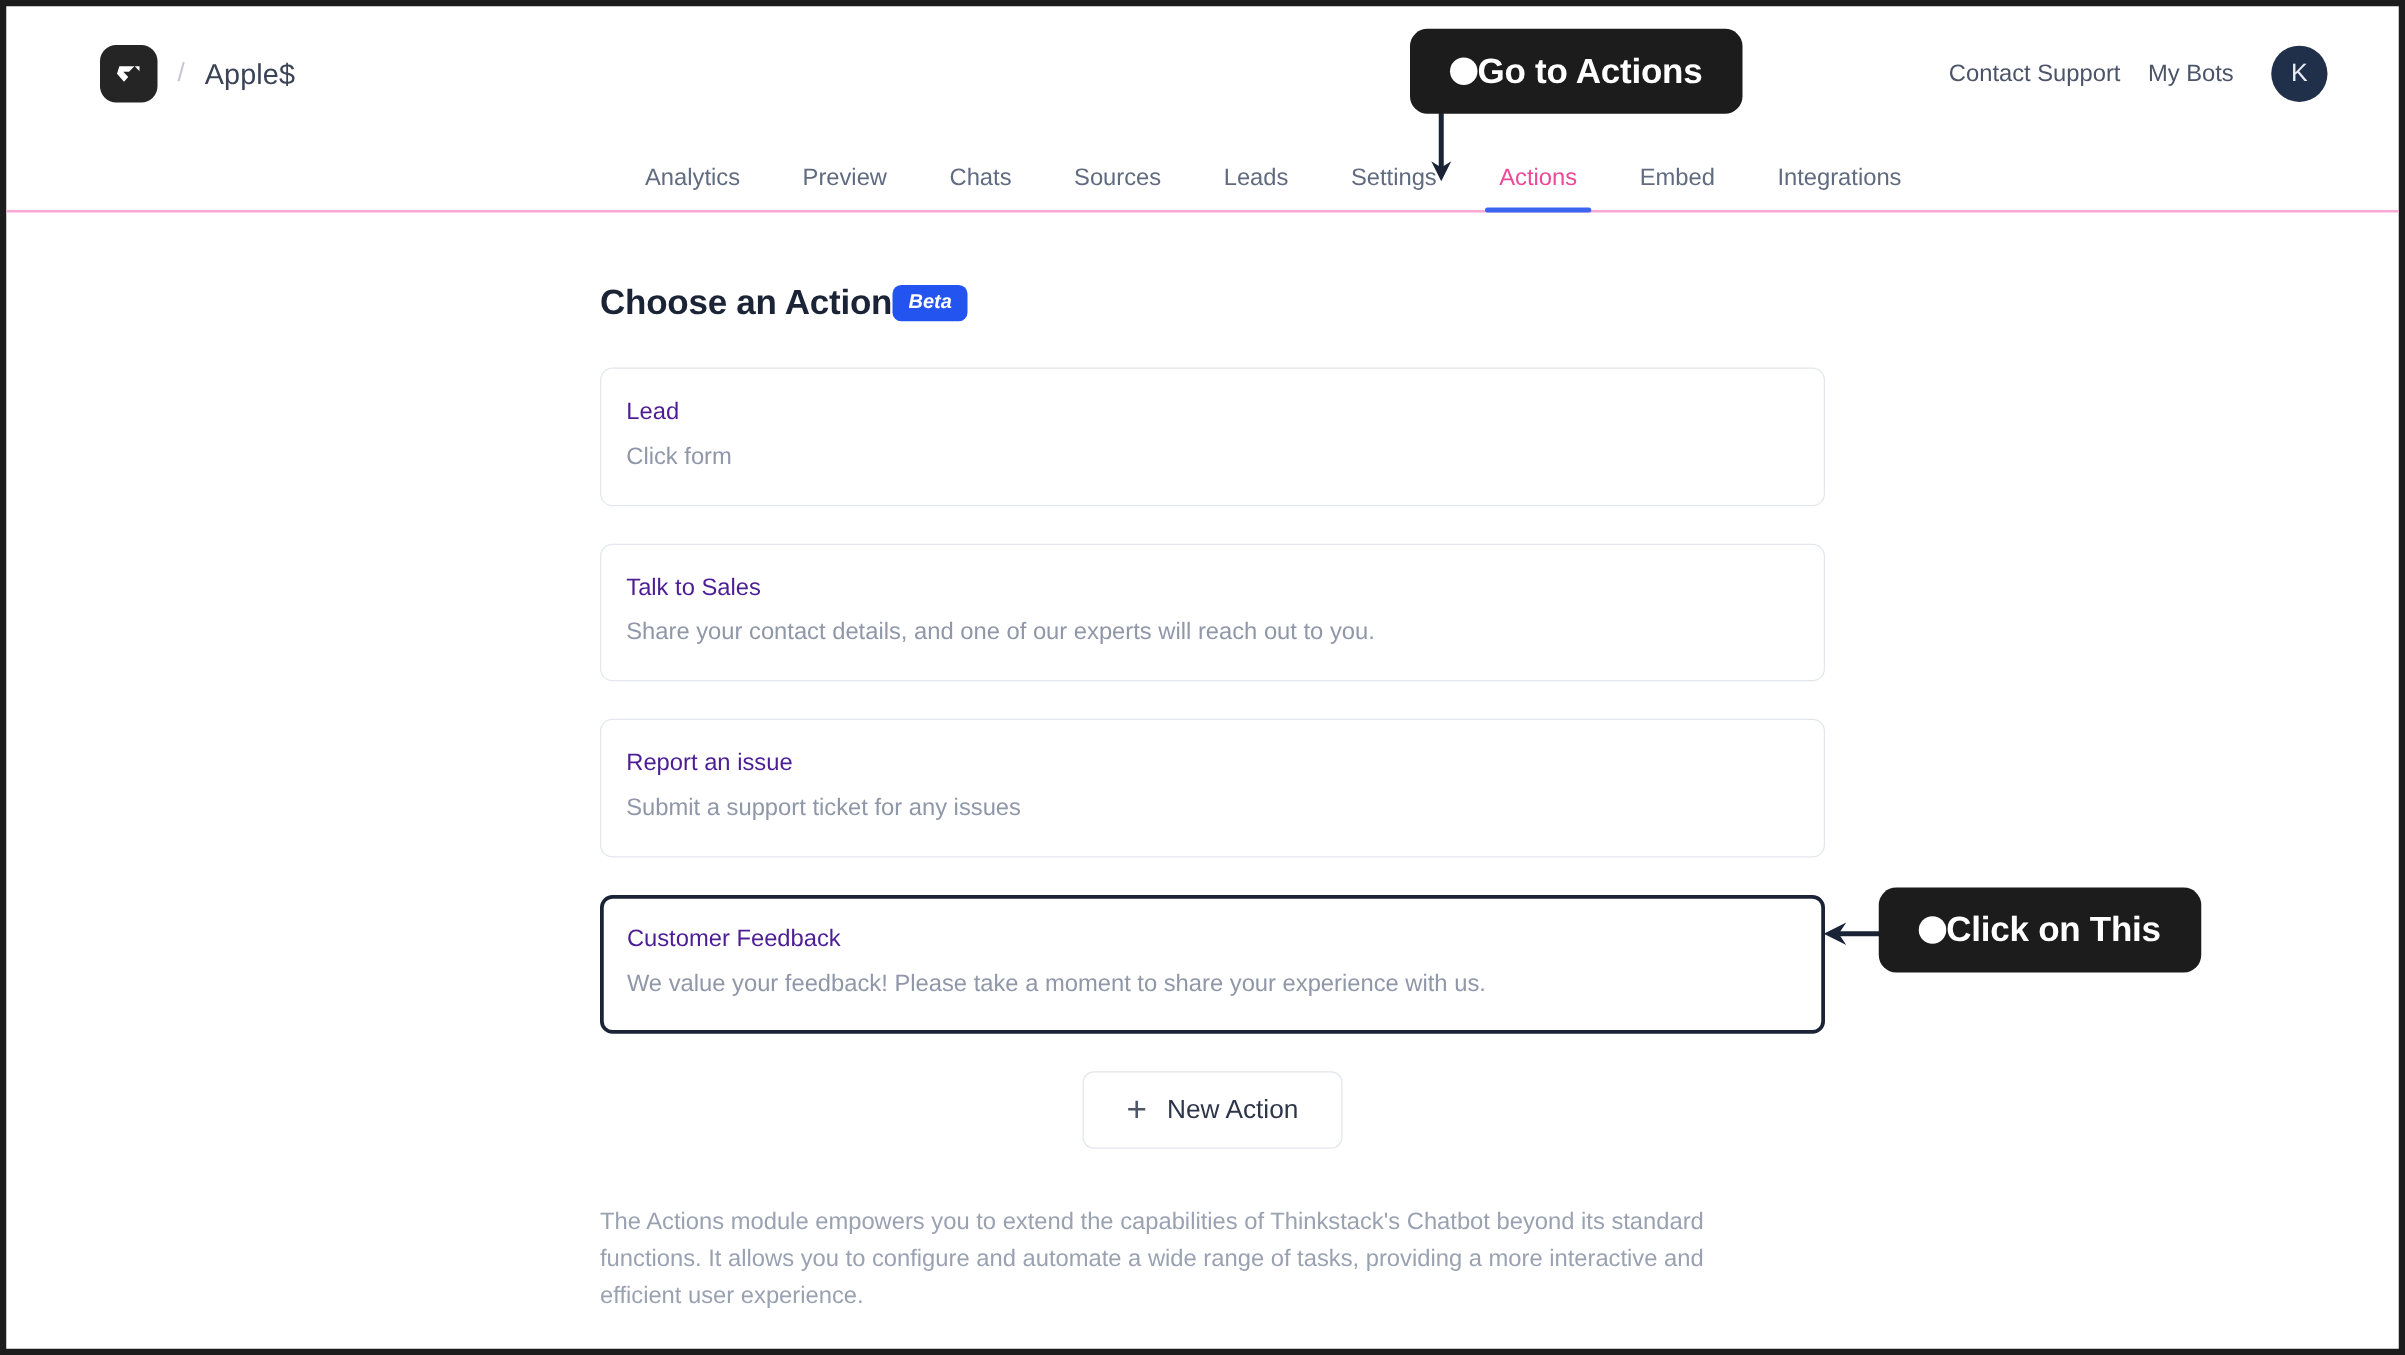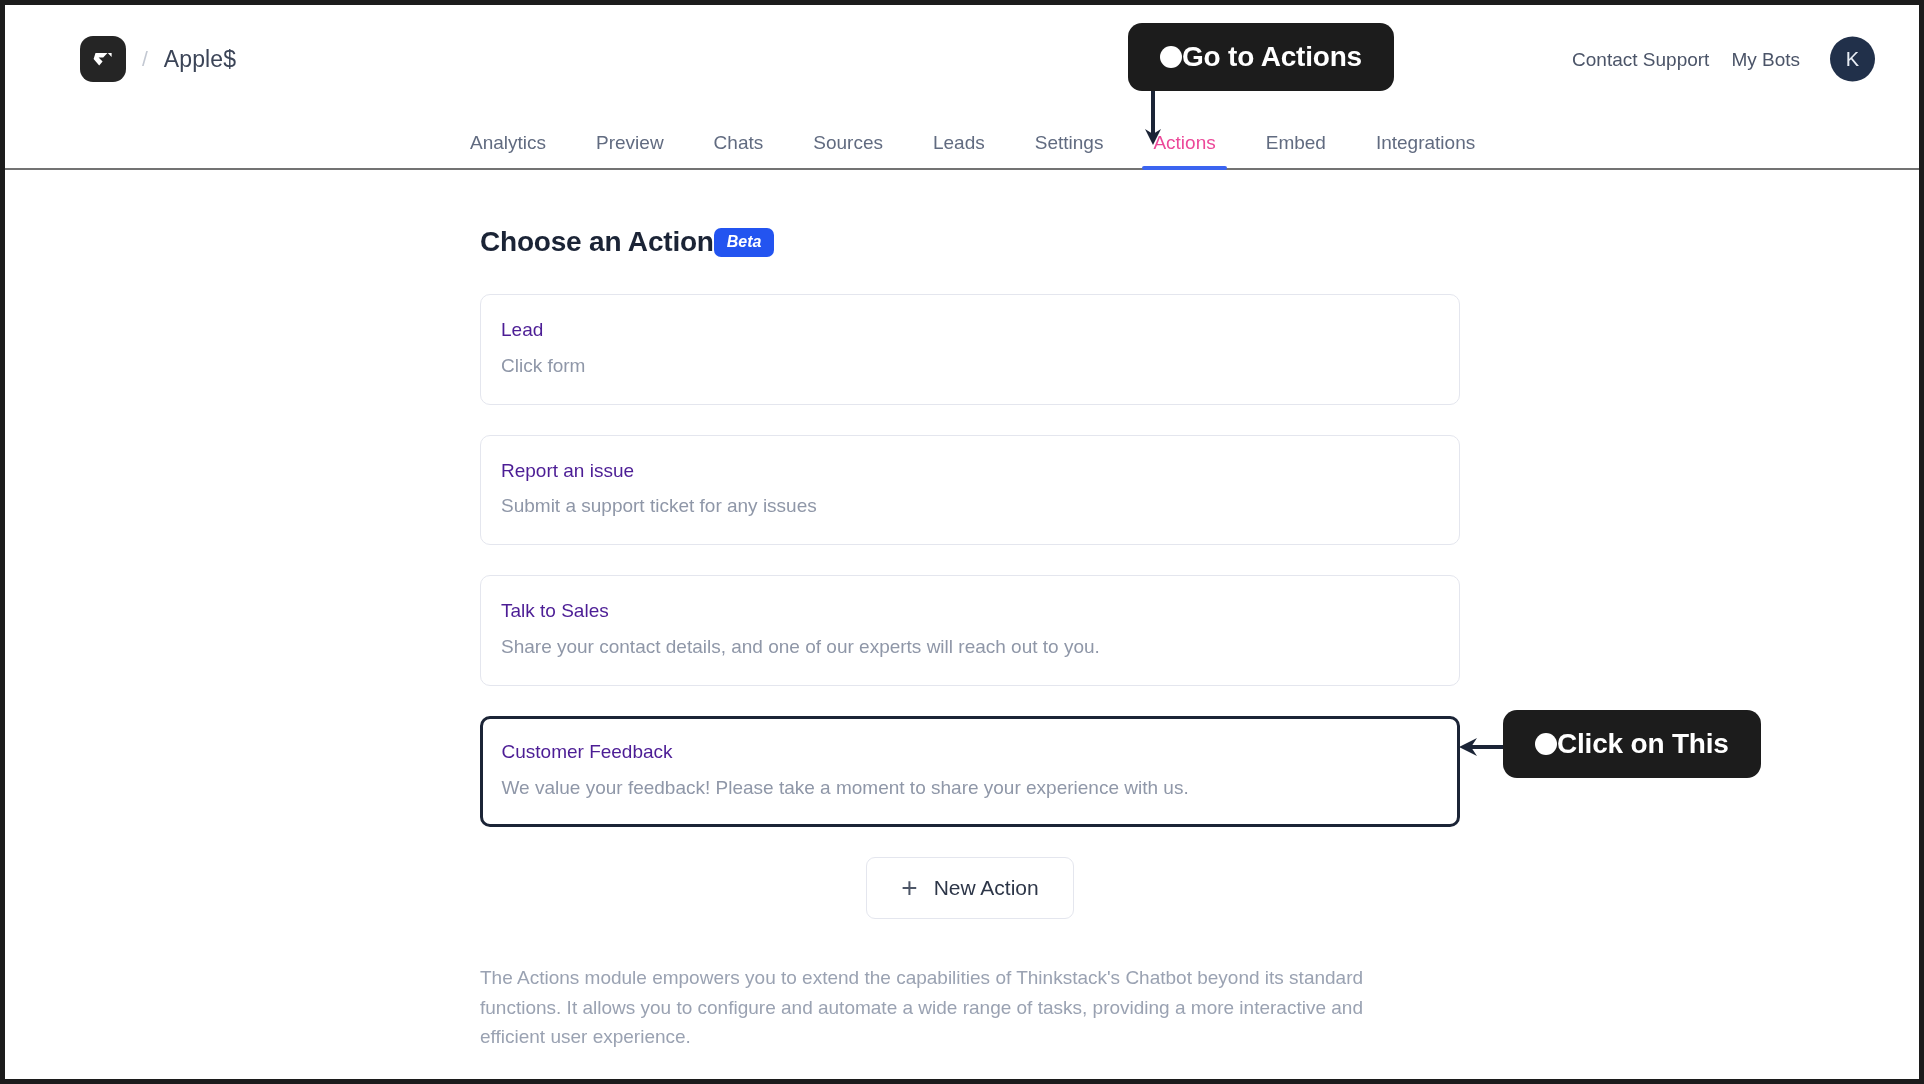--- a/index.html
+++ b/index.html
@@ -55,21 +55,21 @@
   }
 
   .bot-name {
     font-size: 23px;
     color: #3b4457;
     letter-spacing: .1px;
   }
 
   .topbar-right {
     position: absolute;
-    right: 44px;
+    right: 57px;
     top: 50%;
     transform: translateY(-50%);
     display: flex;
     align-items: center;
     gap: 22px;
   }
 
   .top-link {
     font-size: 19px;
     color: #4b5468;
@@ -86,21 +86,22 @@
     display: flex;
     align-items: center;
     justify-content: center;
     margin-left: 8px;
   }
 
   
   .tabs-wrap {
     position: relative;
     height: 57px;
-    border-bottom: 2px solid #737373;
+    border-bottom: 2px solid #f9a8d4;
+    padding-left: 46px;
   }
 
   .tabs {
     display: flex;
     align-items: flex-end;
     gap: 0;
     height: 100%;
     padding-left: 440px;
   }
 
@@ -309,27 +310,27 @@
         <div class="page-title">Choose an Action</div>
         <div class="beta-badge">Beta</div>
       </div>
 
       <div class="action-card">
         <div class="action-title">Lead</div>
         <div class="action-desc">Click form</div>
       </div>
 
       <div class="action-card">
+        <div class="action-title">Talk to Sales</div>
+        <div class="action-desc">Share your contact details, and one of our experts will reach out to you.</div>
+      </div>
+
+      <div class="action-card">
         <div class="action-title">Report an issue</div>
         <div class="action-desc">Submit a support ticket for any issues</div>
-      </div>
-
-      <div class="action-card">
-        <div class="action-title">Talk to Sales</div>
-        <div class="action-desc">Share your contact details, and one of our experts will reach out to you.</div>
       </div>
 
       <div class="action-card selected">
         <div class="action-title">Customer Feedback</div>
         <div class="action-desc">We value your feedback! Please take a moment to share your experience with us.</div>
       </div>
 
       <div class="new-action-wrap">
         <div class="new-action-btn">
           <span class="plus-icon">+</span>

